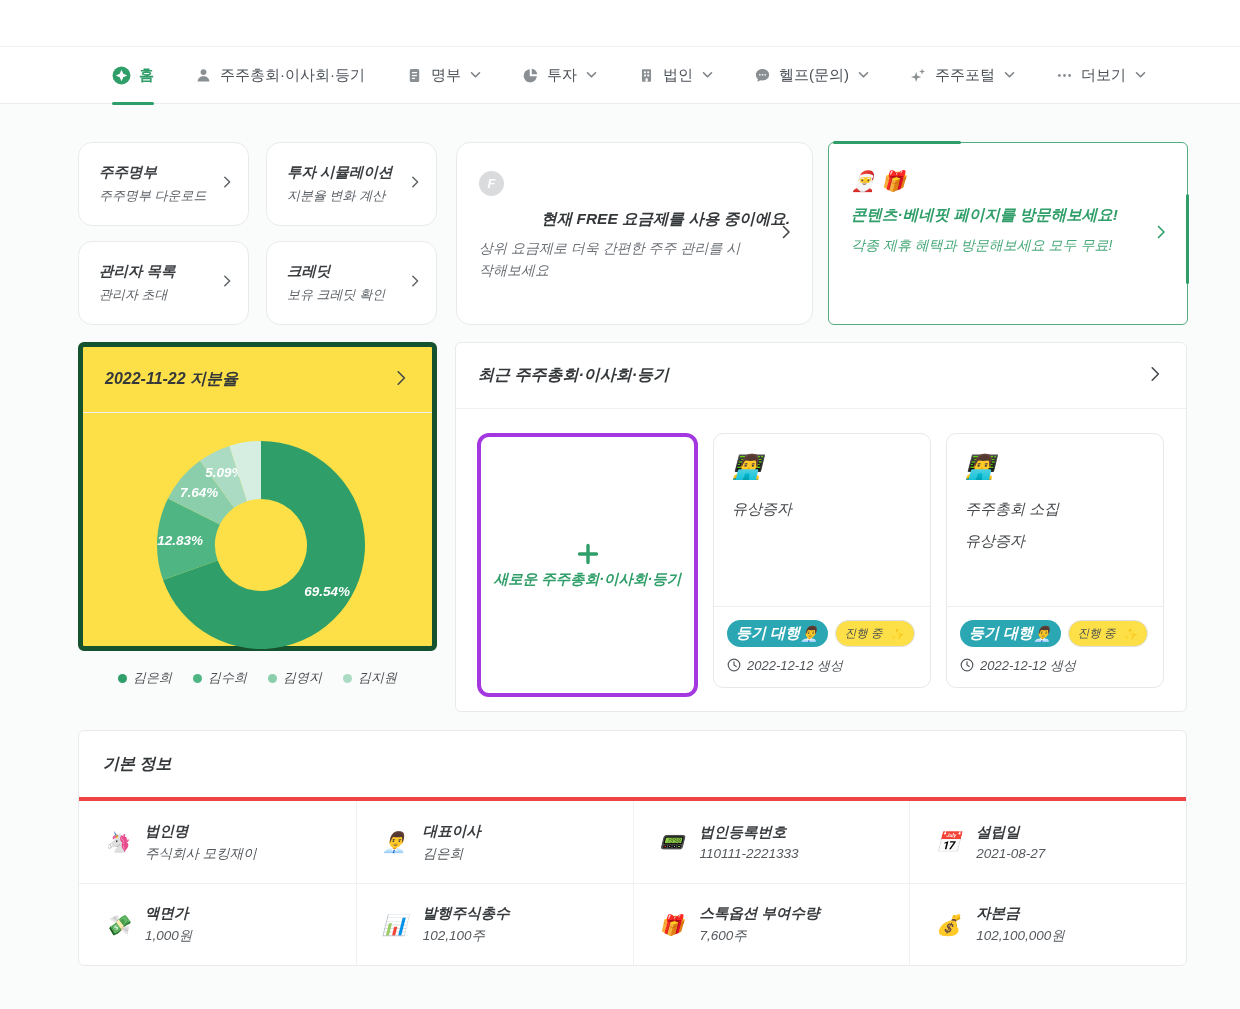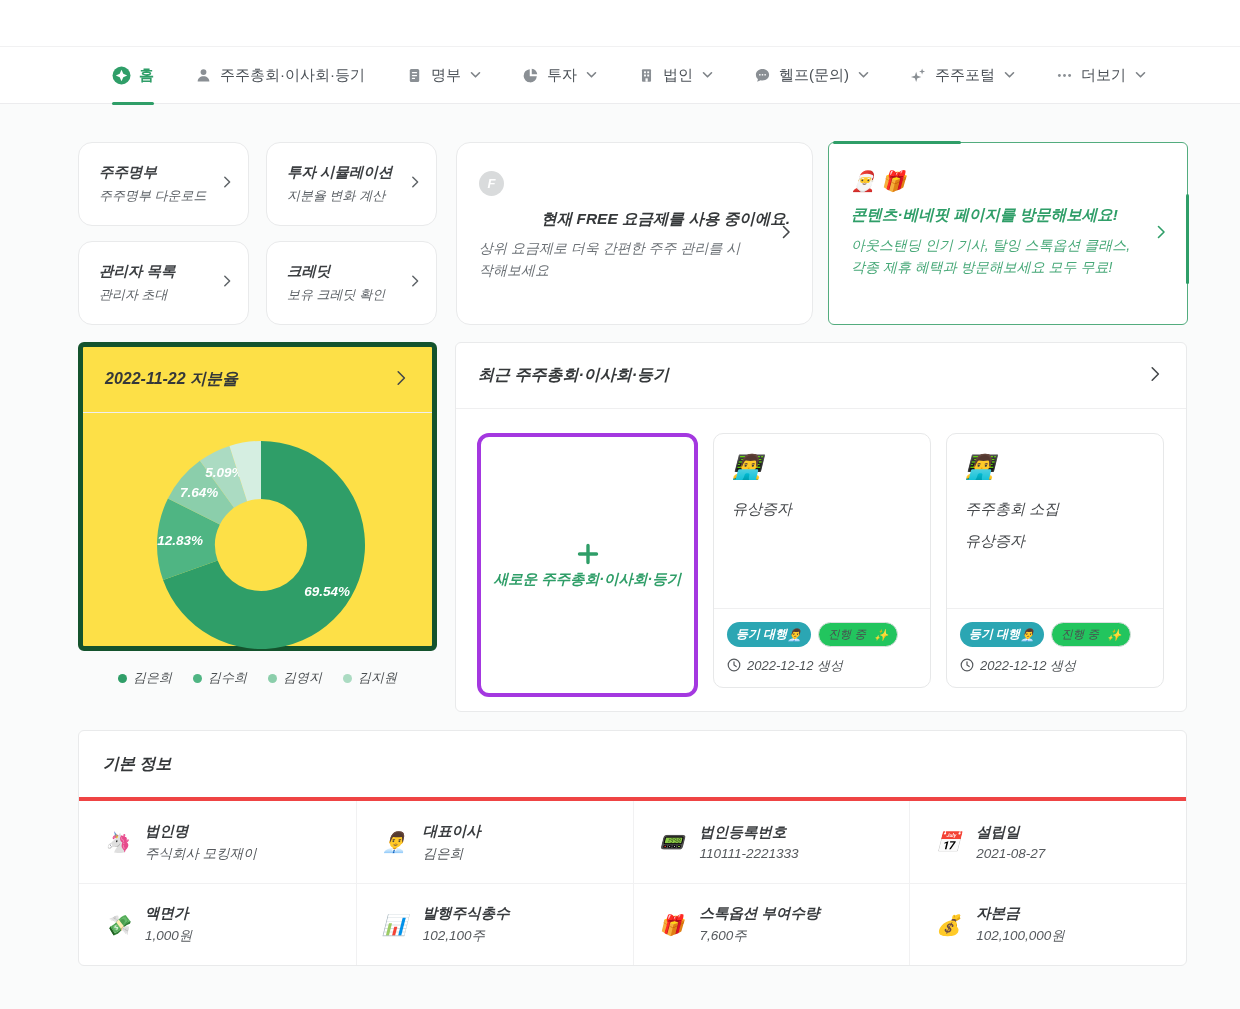--- a/index.html
+++ b/index.html
@@ -78,23 +78,23 @@
     justify-content:center; gap:0; cursor:pointer; }
   .new-label { font-size:14.5px; font-weight:600; color:#2f9e68; }
 
   .event-card { width:218px; height:255px; border:1px solid #e7e8e9; border-radius:10px;
     background:#fff; display:flex; flex-direction:column; cursor:pointer; }
   .event-top { flex:1; padding:19px 18px 0 18px; }
   .event-emoji { font-size:24px; margin-bottom:12px; }
   .event-title { font-size:15px; color:#44474a; line-height:2.1; }
   .event-footer { border-top:1px solid #efeff0; padding:13px 13px 12px 13px; }
   .badge-row { display:flex; gap:7px; margin-bottom:10px; }
-  .badge-teal { background:#2ba6b3; color:#fff; font-size:12px; font-weight:700;
+  .badge-teal { background:#2ba6b3; color:#fff; font-size:15px; font-weight:700;
     padding:4px 9px; border-radius:999px; display:flex; align-items:center; }
-  .badge-outline { border:1px solid #dddfe0; background:#22c55e; color:#4a4d50; font-size:11.5px;
+  .badge-outline { border:1px solid #dddfe0; background:#fde047; color:#4a4d50; font-size:11.5px;
     padding:4px 9px; border-radius:999px; display:flex; align-items:center; gap:8px; }
   .date-row { display:flex; align-items:center; gap:6px; font-size:13px; color:#4f5356; font-weight:500; }
 
   
   .info-card { width:1109px; margin-top:18px; background:#fff; border:1px solid #e9eaeb; border-radius:6px; }
   .info-header { height:70px; display:flex; align-items:center; padding:0 24px;
     font-size:16px; font-weight:600; color:#35383a; border-bottom:4px solid #ef4444; }
   .info-grid { display:grid; grid-template-columns:repeat(4,1fr); }
   .info-cell { height:82px; display:flex; align-items:center; gap:15px; padding-left:26px;
     border-left:1px solid #f1f1f2; }
@@ -270,21 +270,20 @@
       <div class="plan-title">현재 FREE 요금제를 사용 중이에요.</div>
       <div class="plan-sub">상위 요금제로 더욱 간편한 주주 관리를 시작해보세요</div>
       <span class="side-chev"><svg width="16" height="16" viewBox="0 0 16 16">
             <path d="M5.5 2.5 L11 8 L5.5 13.5" fill="none" stroke="#44474a" stroke-width="1.6" stroke-linecap="round" stroke-linejoin="round"></path>
           </svg></span>
     </div>
 
     <div class="promo-card">
       <div class="promo-emojis">🎅 🎁</div>
       <div class="promo-title">콘텐츠·베네핏 페이지를 방문해보세요!</div>
-      <div class="promo-line">아웃스탠딩 인기 기사, 탈잉 스톡옵션 클래스,</div>
       <div class="promo-line">각종 제휴 혜택과 방문해보세요 모두 무료!</div>
       <span class="side-chev"><svg width="16" height="16" viewBox="0 0 16 16">
             <path d="M5.5 2.5 L11 8 L5.5 13.5" fill="none" stroke="#2f9e68" stroke-width="1.6" stroke-linecap="round" stroke-linejoin="round"></path>
           </svg></span>
     </div>
   </div>
 
   <div class="row row2">
     <div class="own-card">
       <div class="card-header">

